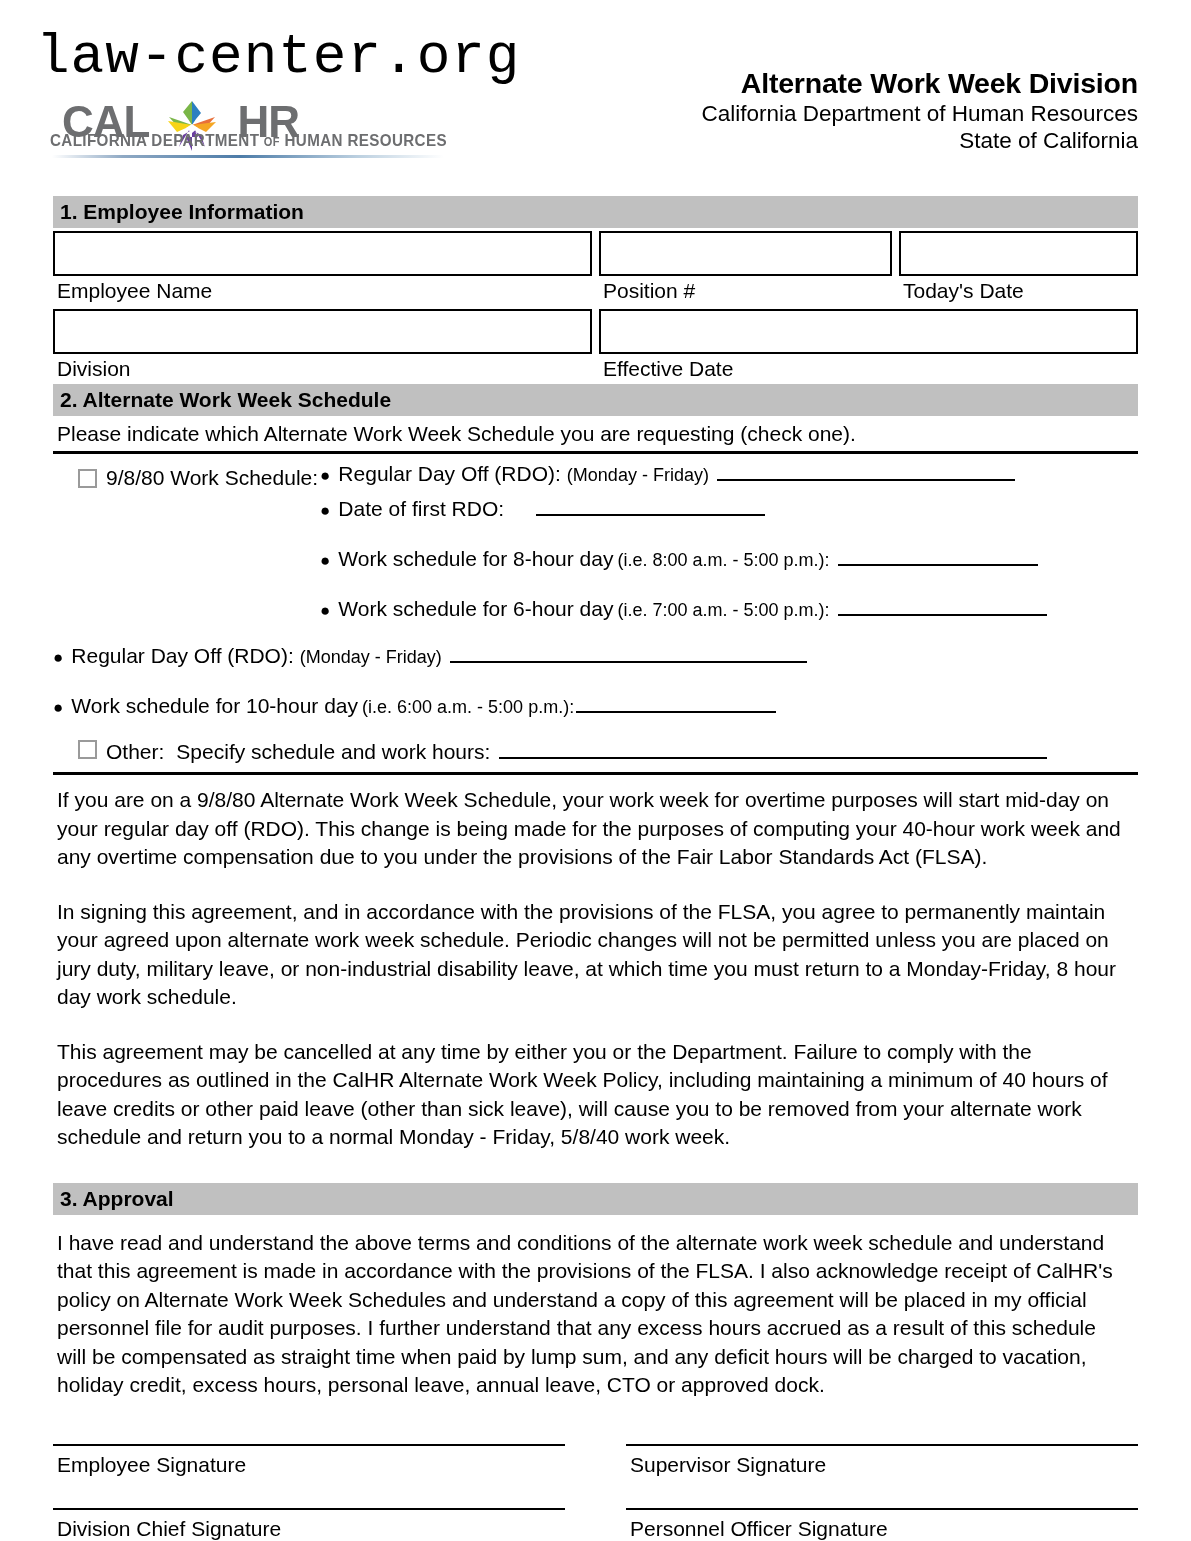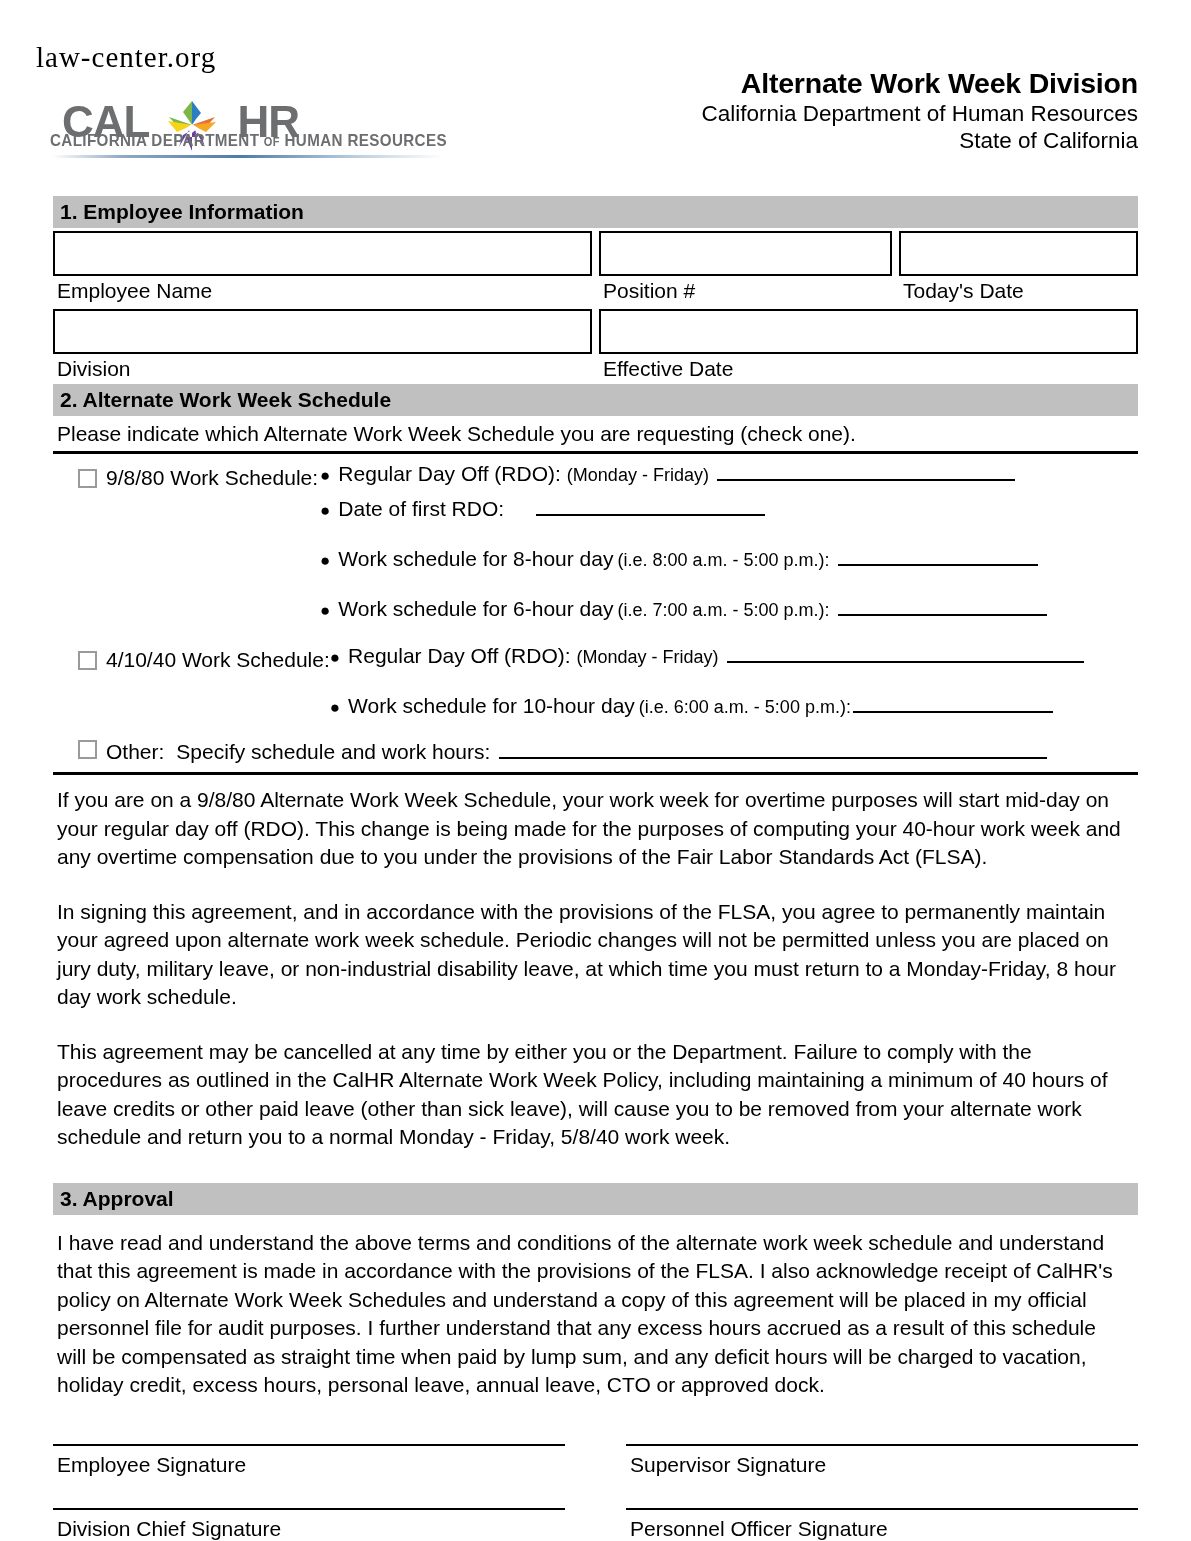--- a/index.html
+++ b/index.html
@@ -26,22 +26,22 @@
     width: 1191px;
     height: 178px;
   }
   .logo-block {
     position: absolute;
     left: 36px;
     top: 33px;
     width: 440px;
   }
   .wordmark {
-    font-family: Liberation Serif, serif;
-    font-size: 29px;
+    font-family: Liberation Mono, monospace;
+    font-size: 56px;
     letter-spacing: 1px;
     line-height: 48px;
     color: #000000;
     white-space: nowrap;
   }
   .calhr-lockup {
     position: relative;
     margin-top: 2px;
     margin-left: 14px;
     width: 420px;
@@ -407,24 +407,20 @@
           <div class="bullet-line">
             <span class="dot">●</span>
             <span class="main">Work schedule for 6-hour day</span>
             <span class="paren tight">(i.e. 7:00 a.m. - 5:00 p.m.):</span>
             <span class="uline u-9hr"></span>
           </div>
         </div>
       </div>
 
       <div class="sched-opt opt-wrap-41040">
-        <div class="opt-left">
-          <div class="cbox"></div>
-          <div class="opt-title">4/10/40 Work Schedule:</div>
-        </div>
         <div class="opt-lines shift-41040">
           <div class="bullet-line">
             <span class="dot">●</span>
             <span class="main">Regular Day Off (RDO):</span>
             <span class="paren">(Monday - Friday)</span>
             <span class="uline u-rdo2"></span>
           </div>
           <div class="bullet-line">
             <span class="dot">●</span>
             <span class="main">Work schedule for 10-hour day</span>

